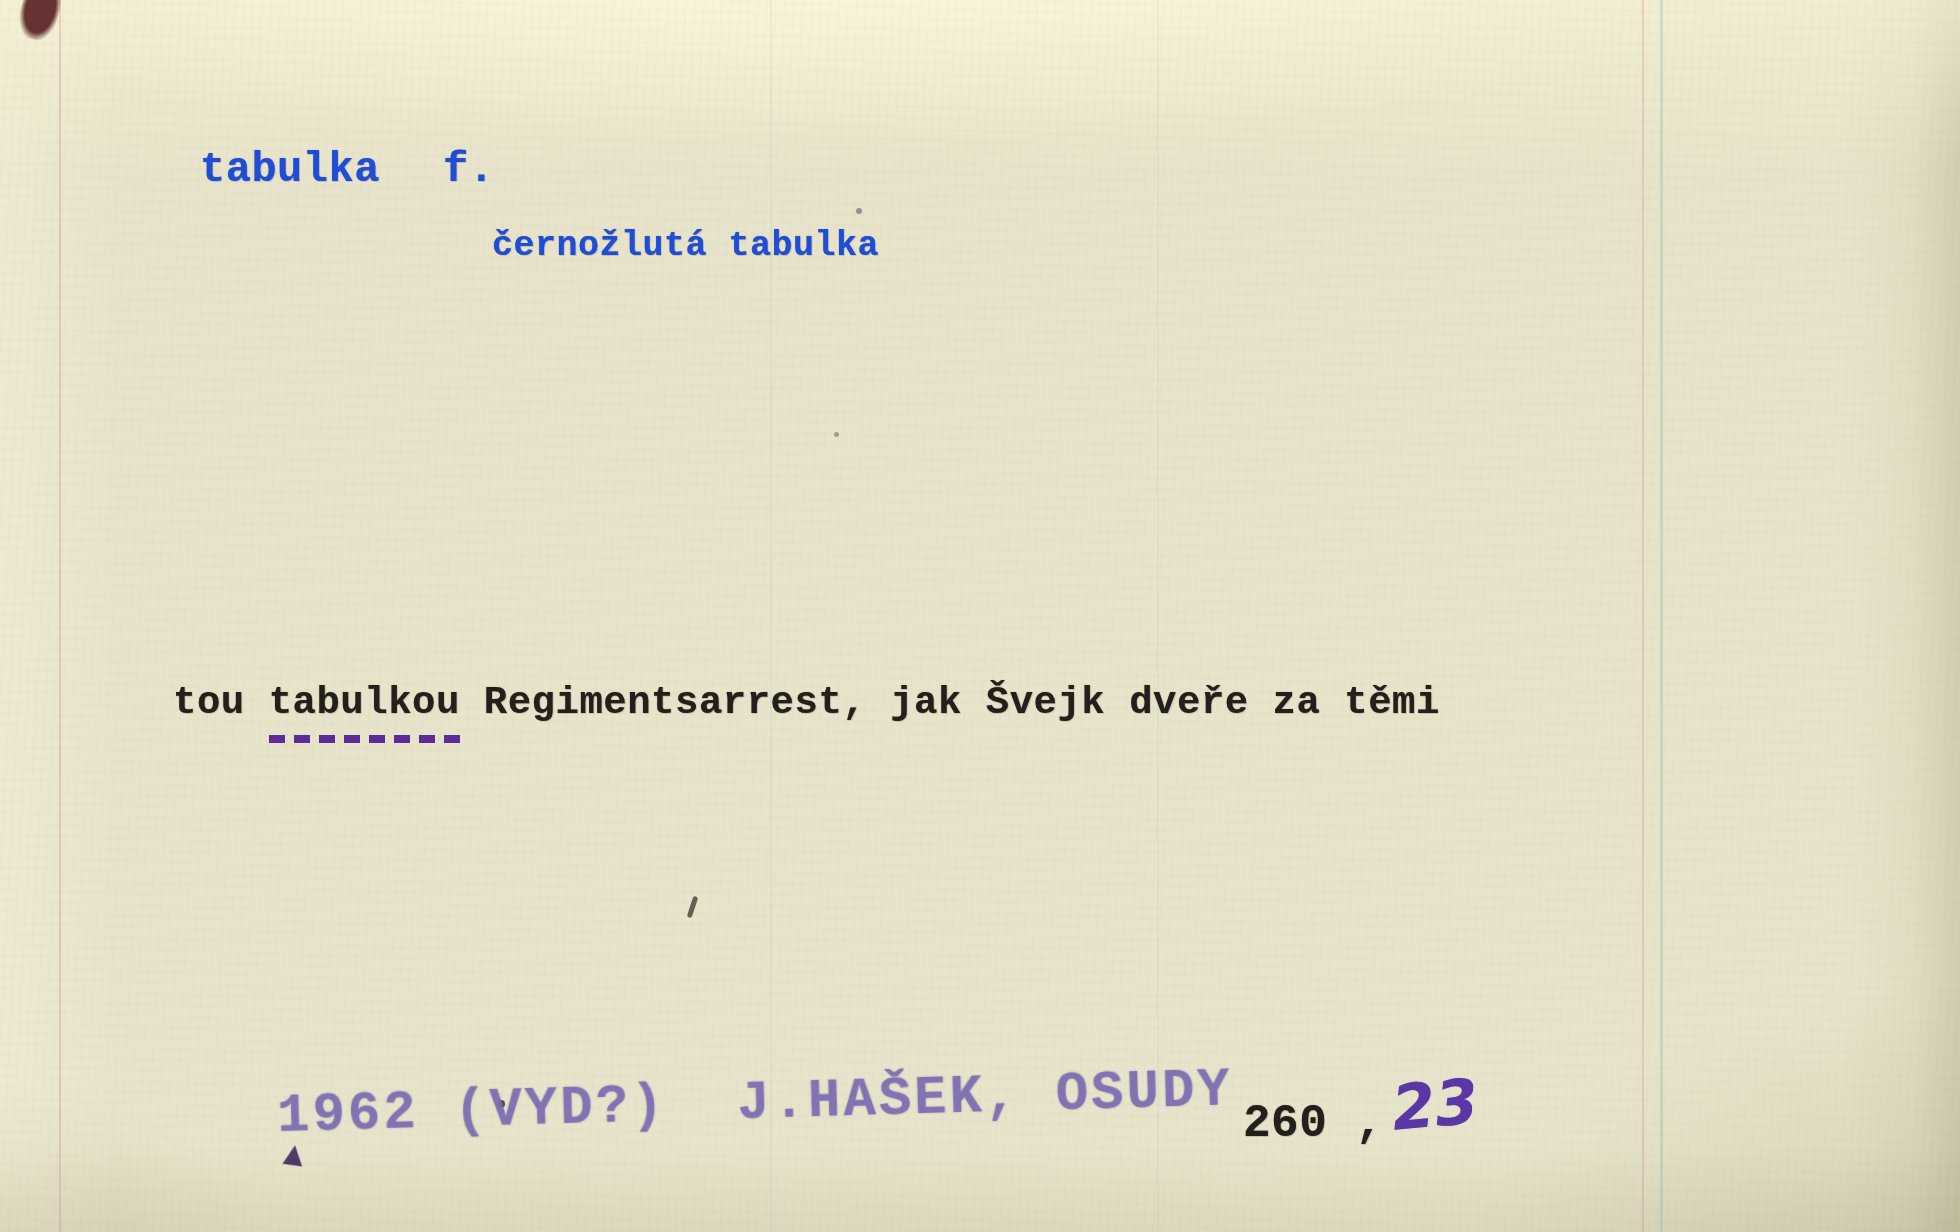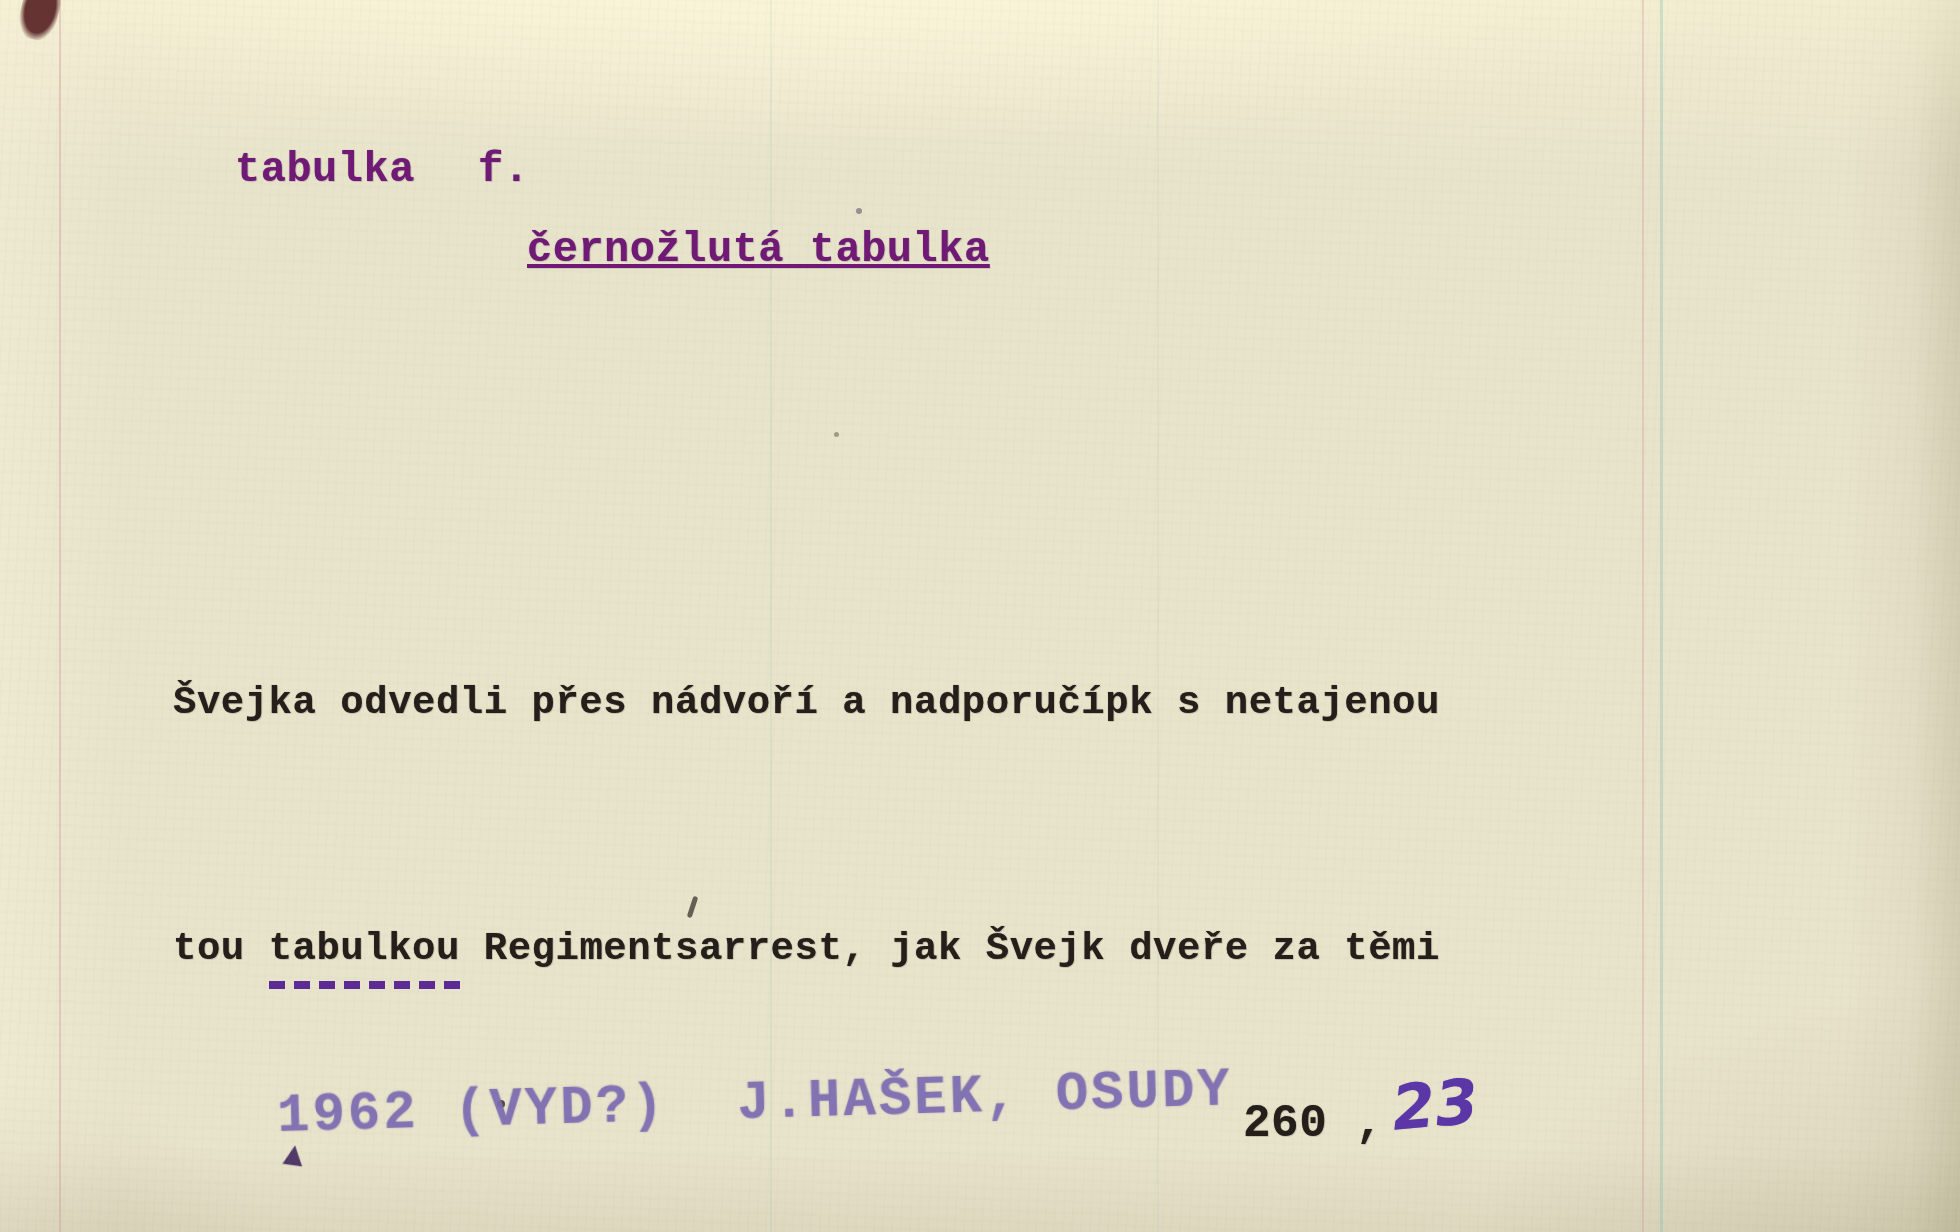--- a/index.html
+++ b/index.html
@@ -28,27 +28,26 @@
       repeating-linear-gradient(2deg, rgba(120,115,80,0.03) 0 3px, rgba(0,0,0,0) 3px 11px);
   }
   .vline{position:absolute;top:0;bottom:0;}
   .abs{position:absolute;}
   .type{
     color:#241f1b;font-weight:bold;letter-spacing:0.5px;
     text-shadow:0 0 1px rgba(40,32,24,0.55), 1px 1px 0 rgba(40,32,24,0.12);
     white-space:pre;
   }
   .purpletype{
-    color:#701a75;font-weight:bold;letter-spacing:0.5px;
+    color:#1d4ed8;font-weight:bold;letter-spacing:0.5px;
     text-shadow:0 0 1px rgba(74,49,98,0.6), 1px 1px 0 rgba(74,49,98,0.15);
     white-space:pre;
-    margin-left:35px;
   }
   .header-line{font-size:42px;top:146px;}
-  .phrase-line{font-size:42px;left:492px;top:226px;text-decoration:underline;}
+  .phrase-line{font-size:35px;left:492px;top:226px;}
   .bodytext{
     left:173px;top:498px;font-size:39px;line-height:82px;
   }
   .u-dashed{
     display:inline-block;vertical-align:baseline;line-height:39px;
     padding-bottom:12px;border-bottom:8px dashed #5c2b96;
     margin-bottom:-20px;
     filter:blur(0.2px);
   }
   .stamp{
@@ -98,21 +97,20 @@
 <div class="speck" style="left:497px;top:1100px;width:8px;height:8px;background:#2a2520;opacity:0.8;"></div>
 <div class="speck" style="left:856px;top:208px;width:6px;height:6px;background:#453a55;opacity:0.5;"></div>
 <div class="speck" style="left:834px;top:432px;width:5px;height:5px;background:#4a4238;opacity:0.45;"></div>
 
 <div class="abs purpletype header-line" style="left:200px;">tabulka</div>
 <div class="abs purpletype header-line" style="left:443px;">f.</div>
 
 <div class="abs purpletype phrase-line">černožlutá tabulka</div>
 
 <div class="abs type bodytext">
-  <div>Švejka odvedli přes nádvoří a nadporučípk s netajenou</div>
   <div><span>tou </span><span class="u-dashed">tabulkou</span><span> Regimentsarrest, jak Švejk dveře za těmi</span></div>
   
   
   
 </div>
 
 <div class="abs stamp-triangle">▲</div>
 <div class="abs stamp">1962 (VYD?)  J.HAŠEK, OSUDY</div>
 
 <div class="abs type pageref">260 ,</div>

